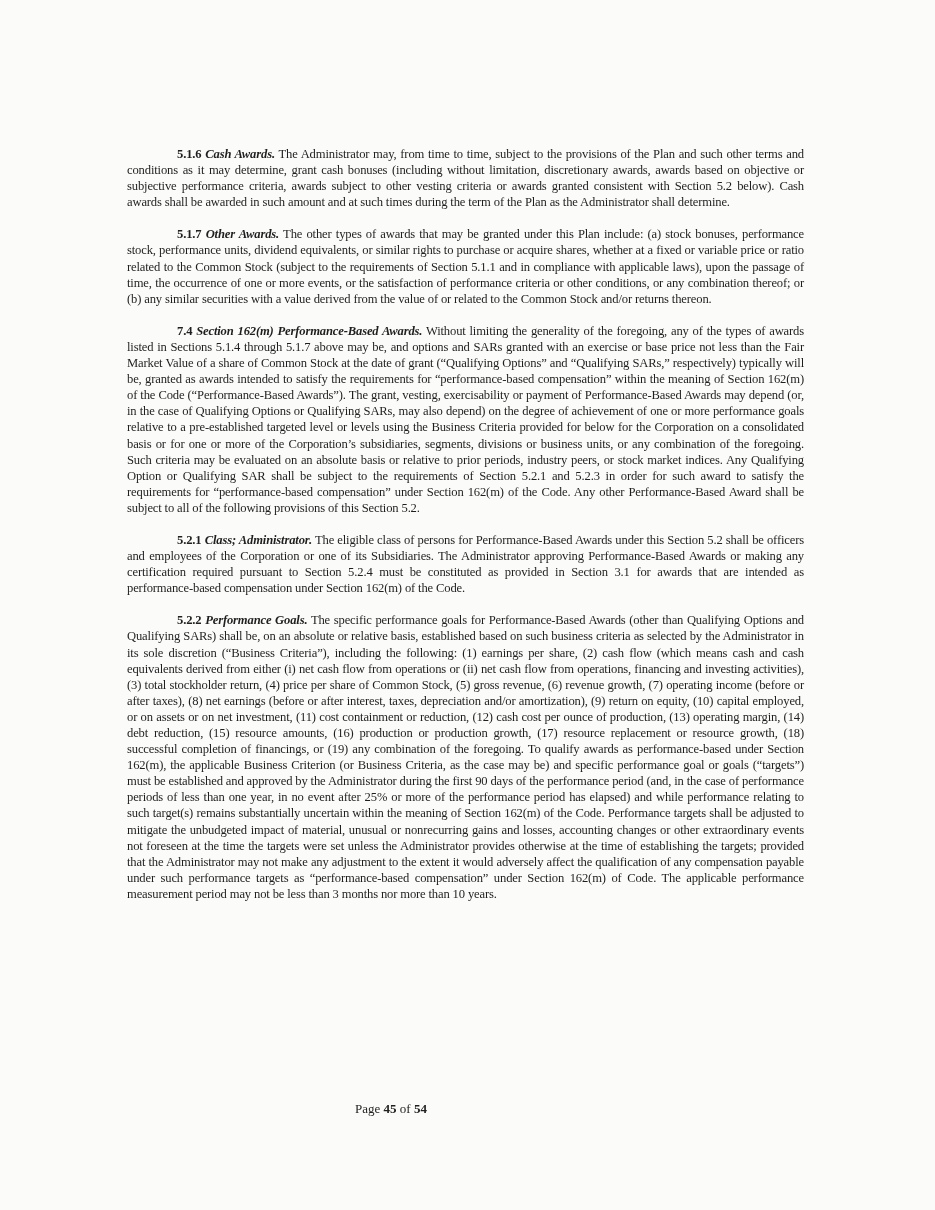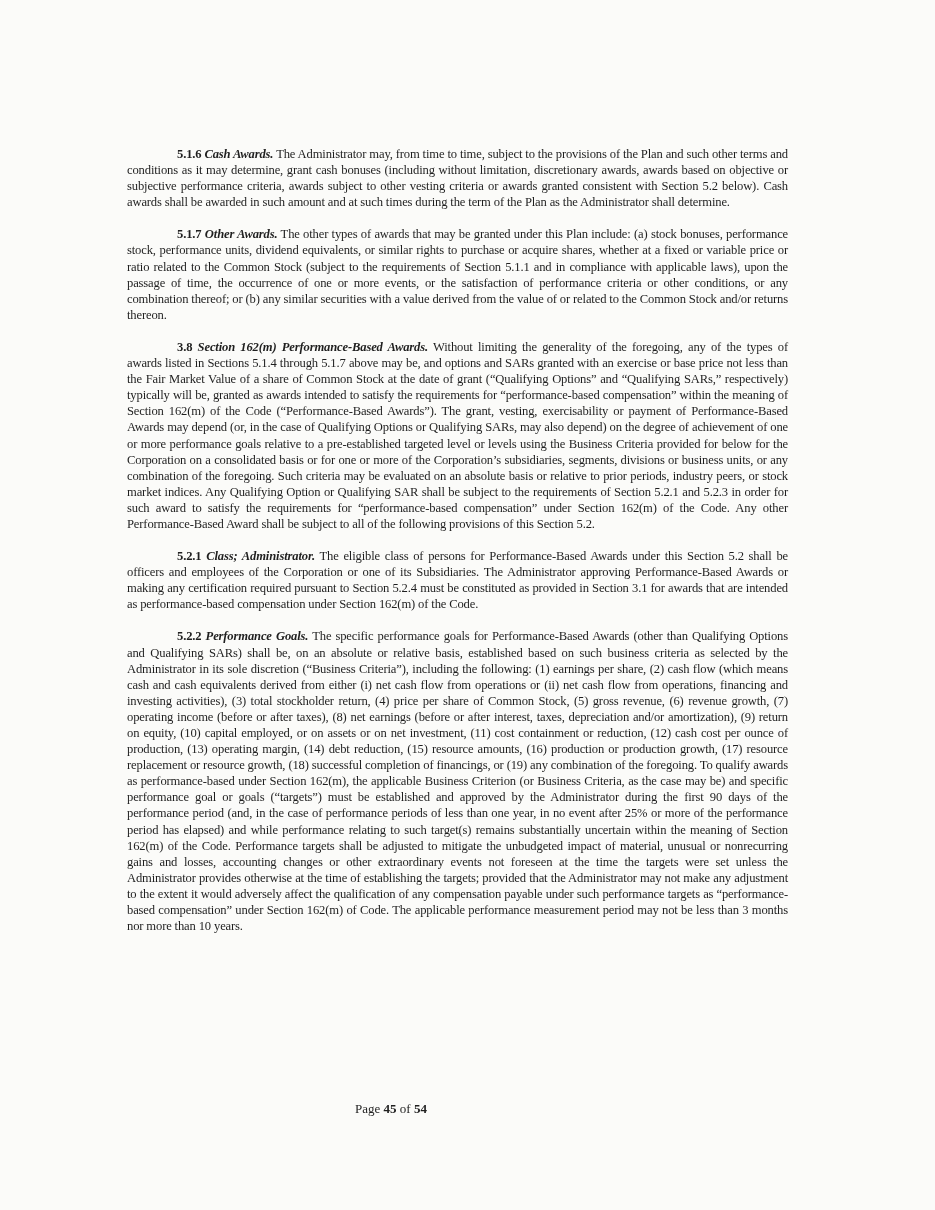--- a/index.html
+++ b/index.html
@@ -14,21 +14,21 @@
   .page {
     position: absolute;
     left: 127px; top: 146px;
     width: 677px;
   }
   .para {
     font-size: 12.6px;
     line-height: 16.1px;
     text-align: justify;
     text-indent: 50px;
-    margin: 0 16px 16px 0;
+    margin: 0 0 16px 0;
     letter-spacing: -0.15px;
   }
   .num { font-weight: bold; }
   .heading { font-weight: bold; font-style: italic; }
   .strong { font-weight: normal; }
   .footer {
     position: absolute;
     left: 0; width: 782px;
     top: 1101px;
     text-align: center;
@@ -44,21 +44,21 @@
     <span class="num">5.1.6</span>
     <span class="heading">Cash Awards.</span><span class="body-text"><span> The Administrator may, from time to time, subject to the provisions of the Plan and such other terms and conditions as it may determine, grant cash bonuses (including without limitation, discretionary awards, awards based on objective or subjective performance criteria, awards subject to other vesting criteria or awards granted consistent with Section 5.2 below). Cash awards shall be awarded in such amount and at such times during the term of the Plan as the Administrator shall determine.</span></span>
   </p>
 
   <p class="para">
     <span class="num">5.1.7</span>
     <span class="heading">Other Awards.</span><span class="body-text"><span> The other types of awards that may be granted under this Plan include: (a) stock bonuses, performance stock, performance units, dividend equivalents, or similar rights to purchase or acquire shares, whether at a fixed or variable price or ratio related to the Common Stock (subject to the requirements of Section 5.1.1 and in compliance with applicable laws), upon the passage of time, the occurrence of one or more events, or the satisfaction of performance criteria or other conditions, or any combination thereof; or (b) any similar securities with a value derived from the value of or related to the Common Stock and/or returns thereon.</span></span>
   </p>
 
   <p class="para">
-    <span class="num">3.8</span>
+    <span class="num">7.4</span>
     <span class="heading">Section 162(m) Performance-Based Awards.</span><span class="body-text"><span> Without limiting the generality of the foregoing, any of the types of awards listed in Sections 5.1.4 through 5.1.7 above may be, and options and SARs granted with an exercise or base price not less than the Fair Market Value of a share of Common Stock at the date of grant (“</span><span class="strong">Qualifying Options</span><span>” and “</span><span class="strong">Qualifying SARs</span><span>,” respectively) typically will be, granted as awards intended to satisfy the requirements for “performance-based compensation” within the meaning of Section 162(m) of the Code (“</span><span class="strong">Performance-Based Awards</span><span>”). The grant, vesting, exercisability or payment of Performance-Based Awards may depend (or, in the case of Qualifying Options or Qualifying SARs, may also depend) on the degree of achievement of one or more performance goals relative to a pre-established targeted level or levels using the Business Criteria provided for below for the Corporation on a consolidated basis or for one or more of the Corporation’s subsidiaries, segments, divisions or business units, or any combination of the foregoing. Such criteria may be evaluated on an absolute basis or relative to prior periods, industry peers, or stock market indices. Any Qualifying Option or Qualifying SAR shall be subject to the requirements of Section 5.2.1 and 5.2.3 in order for such award to satisfy the requirements for “performance-based compensation” under Section 162(m) of the Code. Any other Performance-Based Award shall be subject to all of the following provisions of this Section 5.2.</span></span>
   </p>
 
   <p class="para">
     <span class="num">5.2.1</span>
     <span class="heading">Class; Administrator.</span><span class="body-text"><span> The eligible class of persons for Performance-Based Awards under this Section 5.2 shall be officers and employees of the Corporation or one of its Subsidiaries. The Administrator approving Performance-Based Awards or making any certification required pursuant to Section 5.2.4 must be constituted as provided in Section 3.1 for awards that are intended as performance-based compensation under Section 162(m) of the Code.</span></span>
   </p>
 
   <p class="para">
     <span class="num">5.2.2</span>

